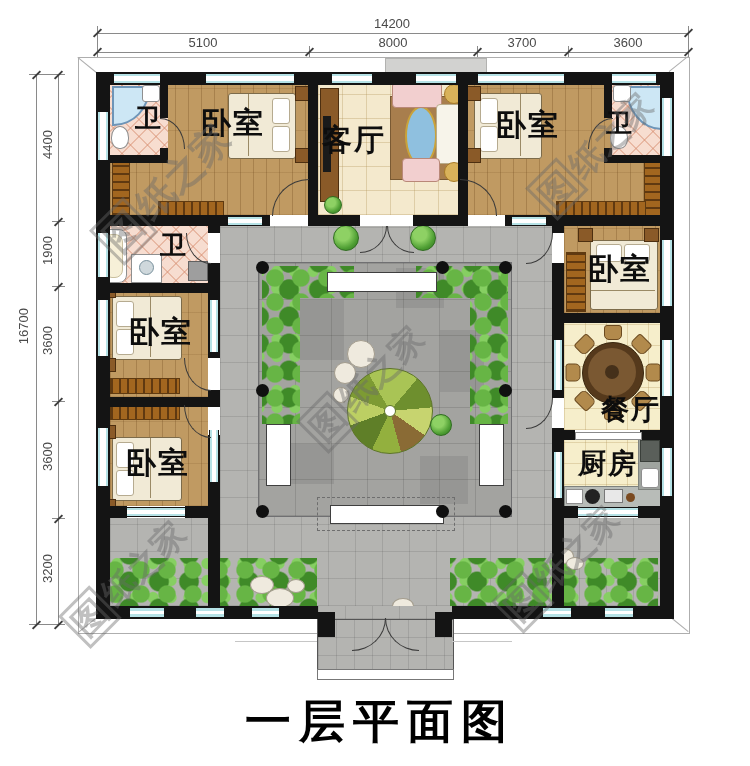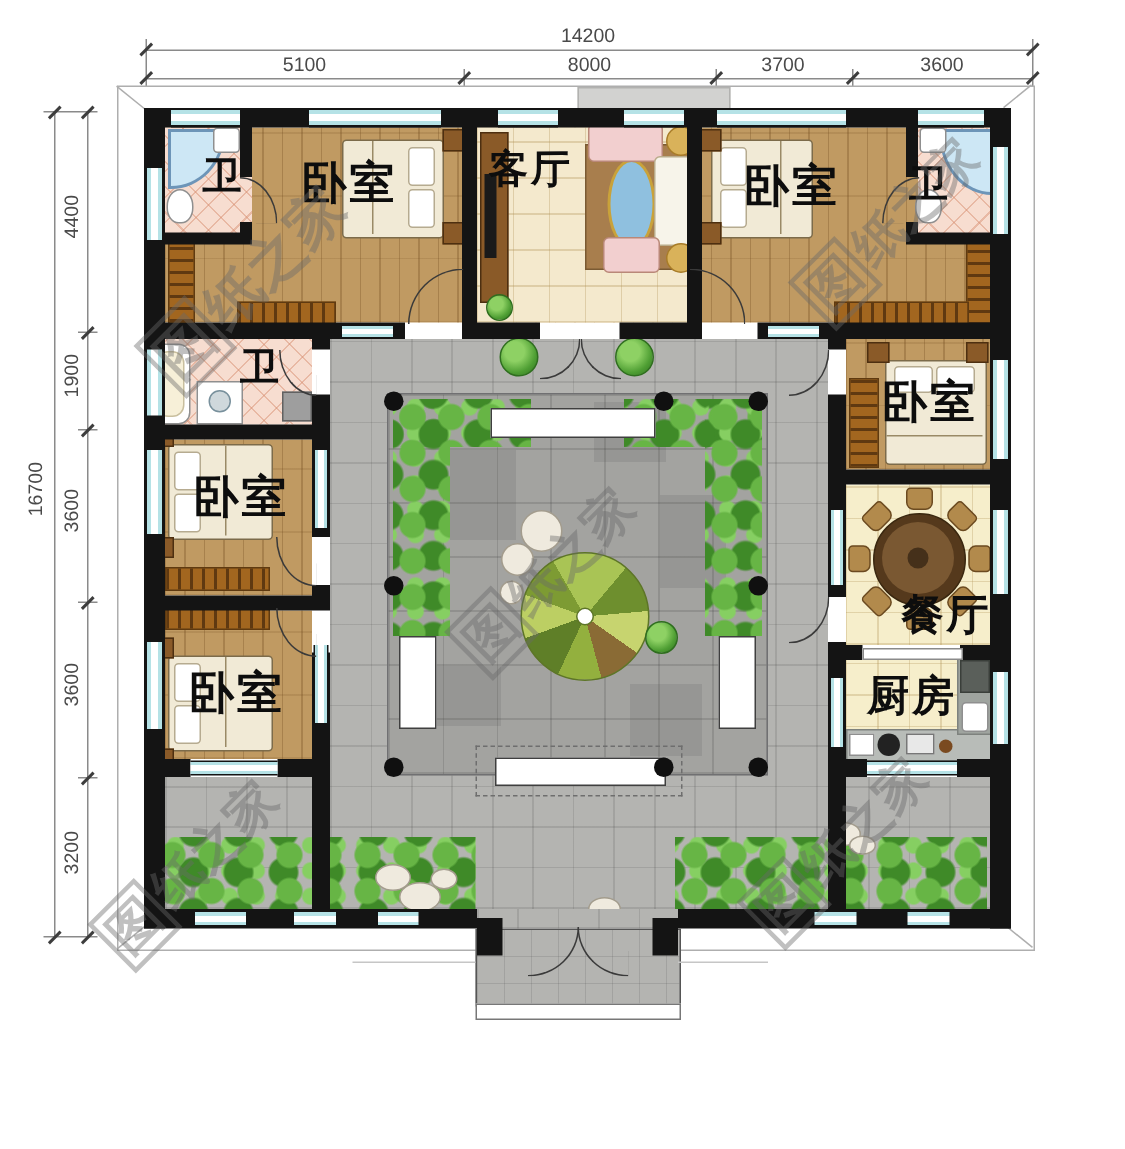--- a/index.html
+++ b/index.html
@@ -317,21 +317,21 @@
   <div class="pave" style="left:318px;top:606px;width:134px;height:13px"></div>
   <div class="wall" style="left:318px;top:612px;width:17px;height:25px"></div>
   <div class="wall" style="left:435px;top:612px;width:17px;height:25px"></div>
   <div class="arc" style="left:352px;top:618px;width:33px;height:32px;border-right:1.3px solid #3a3a3a;border-bottom:1.3px solid #3a3a3a;border-radius:0 0 100% 0"></div>
   <div class="arc" style="left:385px;top:618px;width:33px;height:32px;border-left:1.3px solid #3a3a3a;border-bottom:1.3px solid #3a3a3a;border-radius:0 0 0 100%"></div>
   <div class="xline" style="left:235px;top:641px;width:82px;height:1px"></div>
   <div class="xline" style="left:452px;top:641px;width:60px;height:1px"></div>
 
   <div class="lbl" style="left:149px;top:118px;font-size:26px">卫</div>
   <div class="lbl" style="left:233px;top:123px;font-size:30px">卧室</div>
-  <div class="lbl" style="left:354px;top:113px;font-size:26px">客厅</div>
+  <div class="lbl" style="left:354px;top:140px;font-size:30px">客厅</div>
   <div class="lbl" style="left:528px;top:125px;font-size:30px">卧室</div>
   <div class="lbl" style="left:620px;top:123px;font-size:26px">卫</div>
   <div class="lbl" style="left:174px;top:245px;font-size:26px">卫</div>
   <div class="lbl" style="left:161px;top:332px;font-size:30px">卧室</div>
   <div class="lbl" style="left:158px;top:463px;font-size:30px">卧室</div>
   <div class="lbl" style="left:620px;top:269px;font-size:30px">卧室</div>
   <div class="lbl" style="left:631px;top:410px;font-size:28px">餐厅</div>
   <div class="lbl" style="left:608px;top:464px;font-size:28px">厨房</div>
 
   <div class="wm" style="left:165px;top:190px;font-size:38px">
@@ -343,14 +343,15 @@
   <div class="wm" style="left:365px;top:385px;font-size:34px">
     <span class="bx">图</span><span>纸之家</span>
   </div>
   <div class="wm" style="left:127px;top:580px;font-size:34px">
     <span class="bx">图</span><span>纸之家</span>
   </div>
   <div class="wm" style="left:560px;top:565px;font-size:34px">
     <span class="bx">图</span><span>纸之家</span>
   </div>
 
+  <div class="title" style="left:380px;top:722px;font-size:46px">一层平面图</div>
 
 </div>
 
 </body></html>

